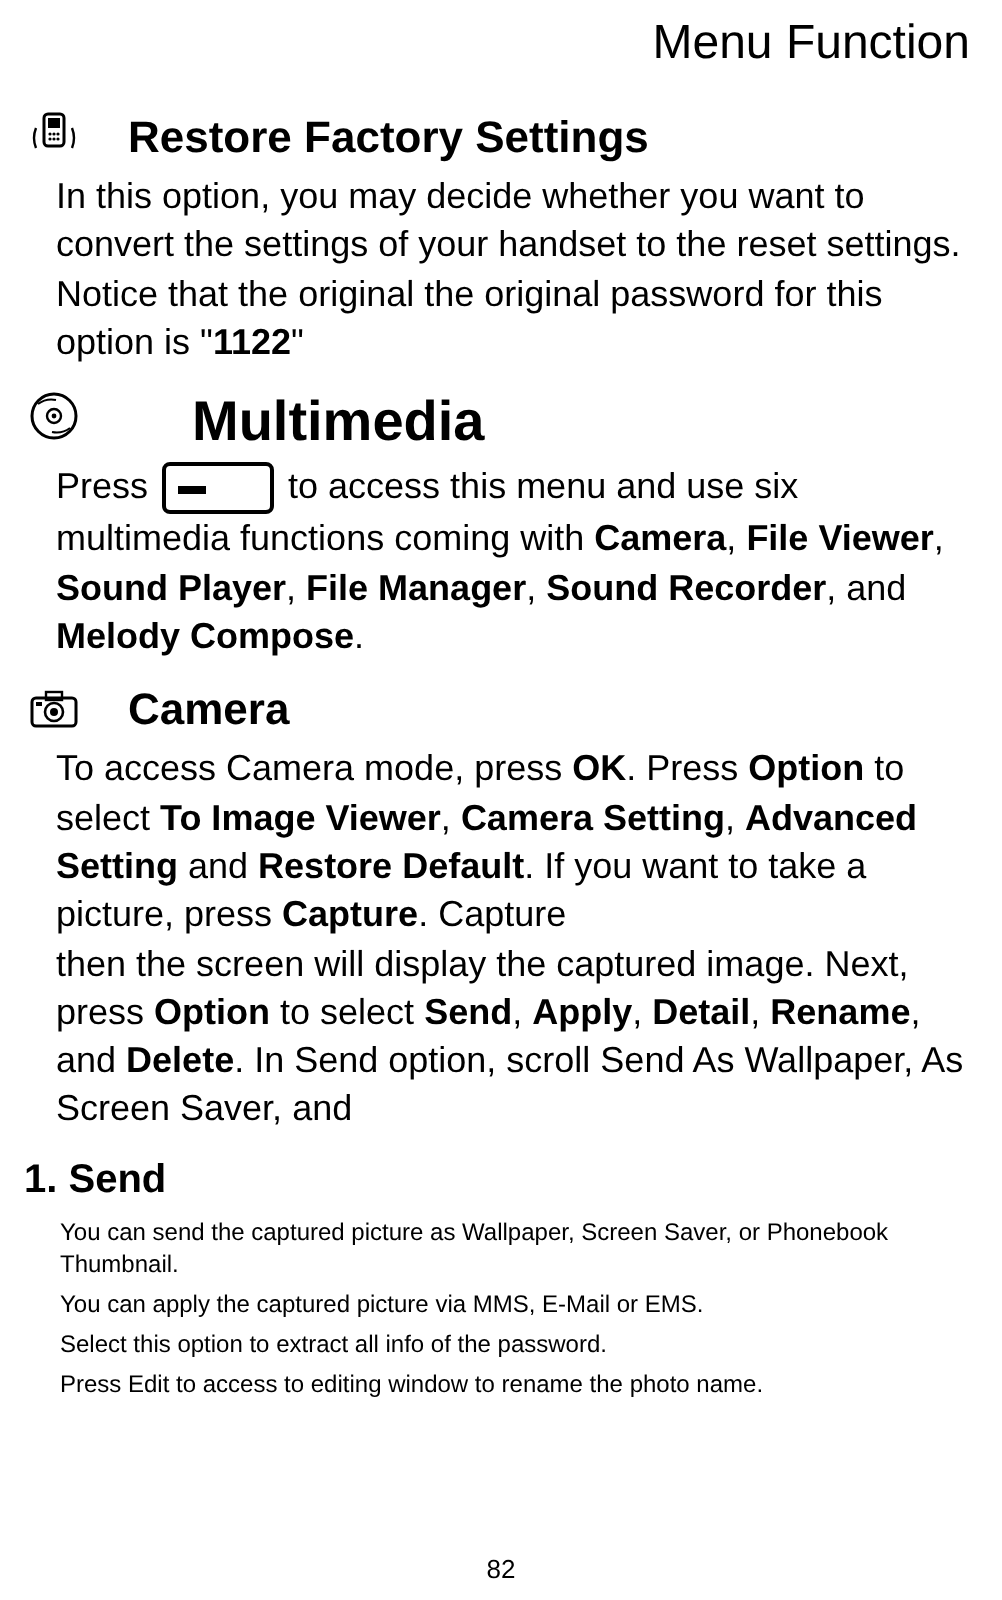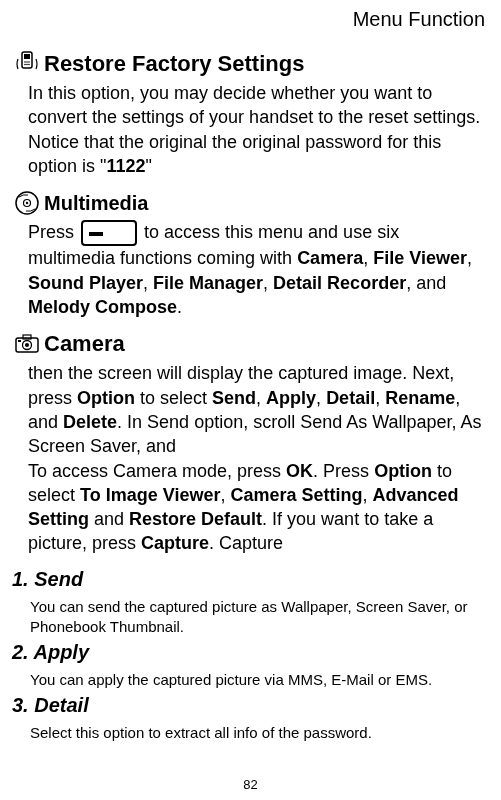--- a/index.html
+++ b/index.html
@@ -11,50 +11,51 @@
       width: 501px;
       height: 800px;
       font-family: Arial, Helvetica, sans-serif;
       background: #fff;
       color: #000;
       position: relative;
       padding: 8px 10px 0 10px;
     }
     .header {
       text-align: right;
-      font-size: 20px;
+      font-size: 24px;
       margin-bottom: 20px;
       padding-right: 6px;
     }
     .section {
       margin-bottom: 12px;
     }
     .section-heading {
       display: flex;
-      align-items: center;
-      gap: 4px;
+      align-items: flex-start;
+      gap: 24px;
       margin-bottom: 4px;
     }
     .section-heading.indent {
       margin-left: 4px;
     }
     .icon-box {
       width: 26px;
       height: 26px;
       display: inline-flex;
       align-items: center;
       justify-content: center;
       flex-shrink: 0;
     }
     .section-title {
       font-size: 22px;
       font-weight: bold;
     }
     .section-title.large {
-      font-size: 20px;
+      font-size: 28px;
+      margin-left: 32px;
     }
     .body-text {
       font-size: 18px;
       line-height: 1.35;
       margin-left: 18px;
       margin-right: 6px;
     }
     .body-text.inline-icon {
       display: block;
     }
@@ -76,24 +77,23 @@
       width: 14px;
       height: 4px;
       background: #000;
     }
     .numbered-heading {
       font-size: 20px;
       font-weight: bold;
       margin-top: 1px;
       margin-bottom: 6px;
       margin-left: 2px;
-      font-style: italic;
     }
     .sub-body {
-      font-size: 15px;
+      font-size: 12px;
       line-height: 1.35;
       margin-left: 20px;
       margin-right: 4px;
       margin-bottom: 4px;
     }
     .page-number {
       position: absolute;
       bottom: 8px;
       left: 0;
       right: 0;
@@ -137,56 +137,55 @@
         <circle cx="13" cy="13" r="11" fill="none" stroke="#000" stroke-width="1.5"></circle>
         <circle cx="13" cy="13" r="3.5" fill="none" stroke="#000" stroke-width="1.2"></circle>
         <circle cx="13" cy="13" r="1.2" fill="#000"></circle>
         <path d="M5 7 Q 9 4 14 5" fill="none" stroke="#000" stroke-width="1"></path>
         <path d="M21 19 Q 17 22 12 21" fill="none" stroke="#000" stroke-width="1"></path>
       </svg>
     </span>
     <span class="section-title large">Multimedia</span>
   </div>
   <p class="body-text inline-icon">
-    <span>Press </span><span class="key-icon"></span><span> to access this menu and use six multimedia functions coming with </span><b>Camera</b><span>, </span><b>File Viewer</b><span>, </span><b>Sound Player</b><span>, </span><b>File Manager</b><span>, </span><b>Detail Recorder</b><span>, and </span><b>Melody Compose</b><span>.</span>
+    <span>Press </span><span class="key-icon"></span><span> to access this menu and use six multimedia functions coming with </span><b>Camera</b><span>, </span><b>File Viewer</b><span>, </span><b>Sound Player</b><span>, </span><b>File Manager</b><span>, </span><b>Sound Recorder</b><span>, and </span><b>Melody Compose</b><span>.</span>
   </p>
 </div>
 
 <div class="section">
   <div class="section-heading indent">
     <span class="icon-box">
       <svg width="26" height="22" viewBox="0 0 26 22">
         <rect x="2" y="5" width="22" height="14" rx="2" fill="none" stroke="#000" stroke-width="1.5"></rect>
         <rect x="9" y="2" width="8" height="4" fill="none" stroke="#000" stroke-width="1.2"></rect>
         <circle cx="13" cy="12" r="4.5" fill="none" stroke="#000" stroke-width="1.3"></circle>
         <circle cx="13" cy="12" r="2" fill="#000"></circle>
         <rect x="4" y="7" width="3" height="2" fill="#000"></rect>
       </svg>
     </span>
     <span class="section-title">Camera</span>
   </div>
   <p class="body-text">
-    <span>then the screen will display the captured image. Next, press </span><b>Option</b><span> to select </span><b>Send</b><span>, </span><b>Apply</b><span>, </span><b>Detail</b><span>, </span><b>Rename</b><span>, and </span><b>Delete</b><span>. In Send option, scroll Send As Wallpaper, As Screen Saver, and</span>
+    <span>To access Camera mode, press </span><b>OK</b><span>. Press </span><b>Option</b><span> to select </span><b>To Image Viewer</b><span>, </span><b>Camera Setting</b><span>, </span><b>Advanced Setting</b><span> and </span><b>Restore Default</b><span>. If you want to take a picture, press </span><b>Capture</b><span>. Capture</span>
   </p>
   <p class="body-text">
-    <span>To access Camera mode, press </span><b>OK</b><span>. Press </span><b>Option</b><span> to select </span><b>To Image Viewer</b><span>, </span><b>Camera Setting</b><span>, </span><b>Advanced Setting</b><span> and </span><b>Restore Default</b><span>. If you want to take a picture, press </span><b>Capture</b><span>. Capture</span>
+    <span>then the screen will display the captured image. Next, press </span><b>Option</b><span> to select </span><b>Send</b><span>, </span><b>Apply</b><span>, </span><b>Detail</b><span>, </span><b>Rename</b><span>, and </span><b>Delete</b><span>. In Send option, scroll Send As Wallpaper, As Screen Saver, and</span>
   </p>
 </div>
 
 <div>
   <div class="numbered-heading">1. Send</div>
   <p class="sub-body">You can send the captured picture as Wallpaper, Screen Saver, or Phonebook Thumbnail.</p>
 </div>
 
 <div>
-  <div class="numbered-heading">2. Apply</div>
   <p class="sub-body">You can apply the captured picture via MMS, E-Mail or EMS.</p>
 </div>
 
 <div>
-  <div class="numbered-heading">3. Detail</div>
   <p class="sub-body">Select this option to extract all info of the password.</p>
 </div>
 
 <div>
+  <p class="sub-body">Press Edit to access to editing window to rename the photo name.</p>
 </div>
 
 <div class="page-number">82</div>
 
 </body></html>

